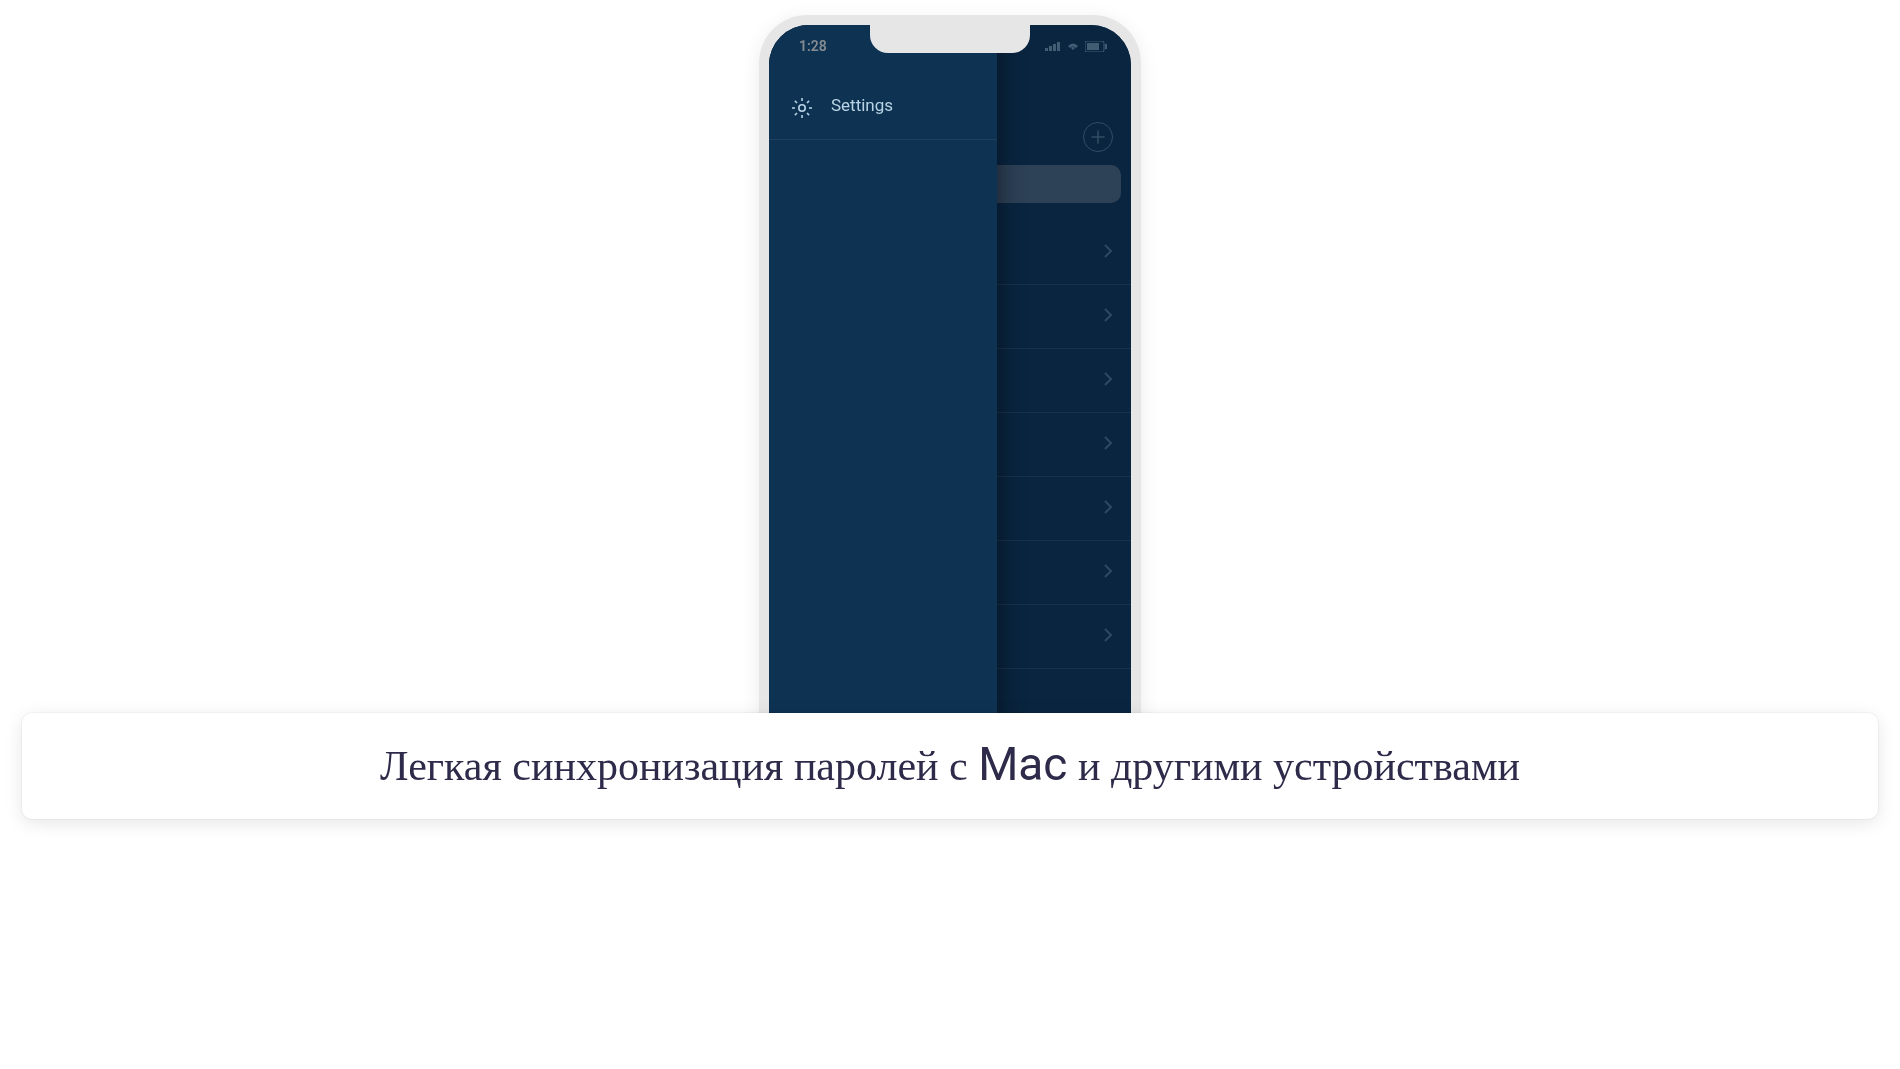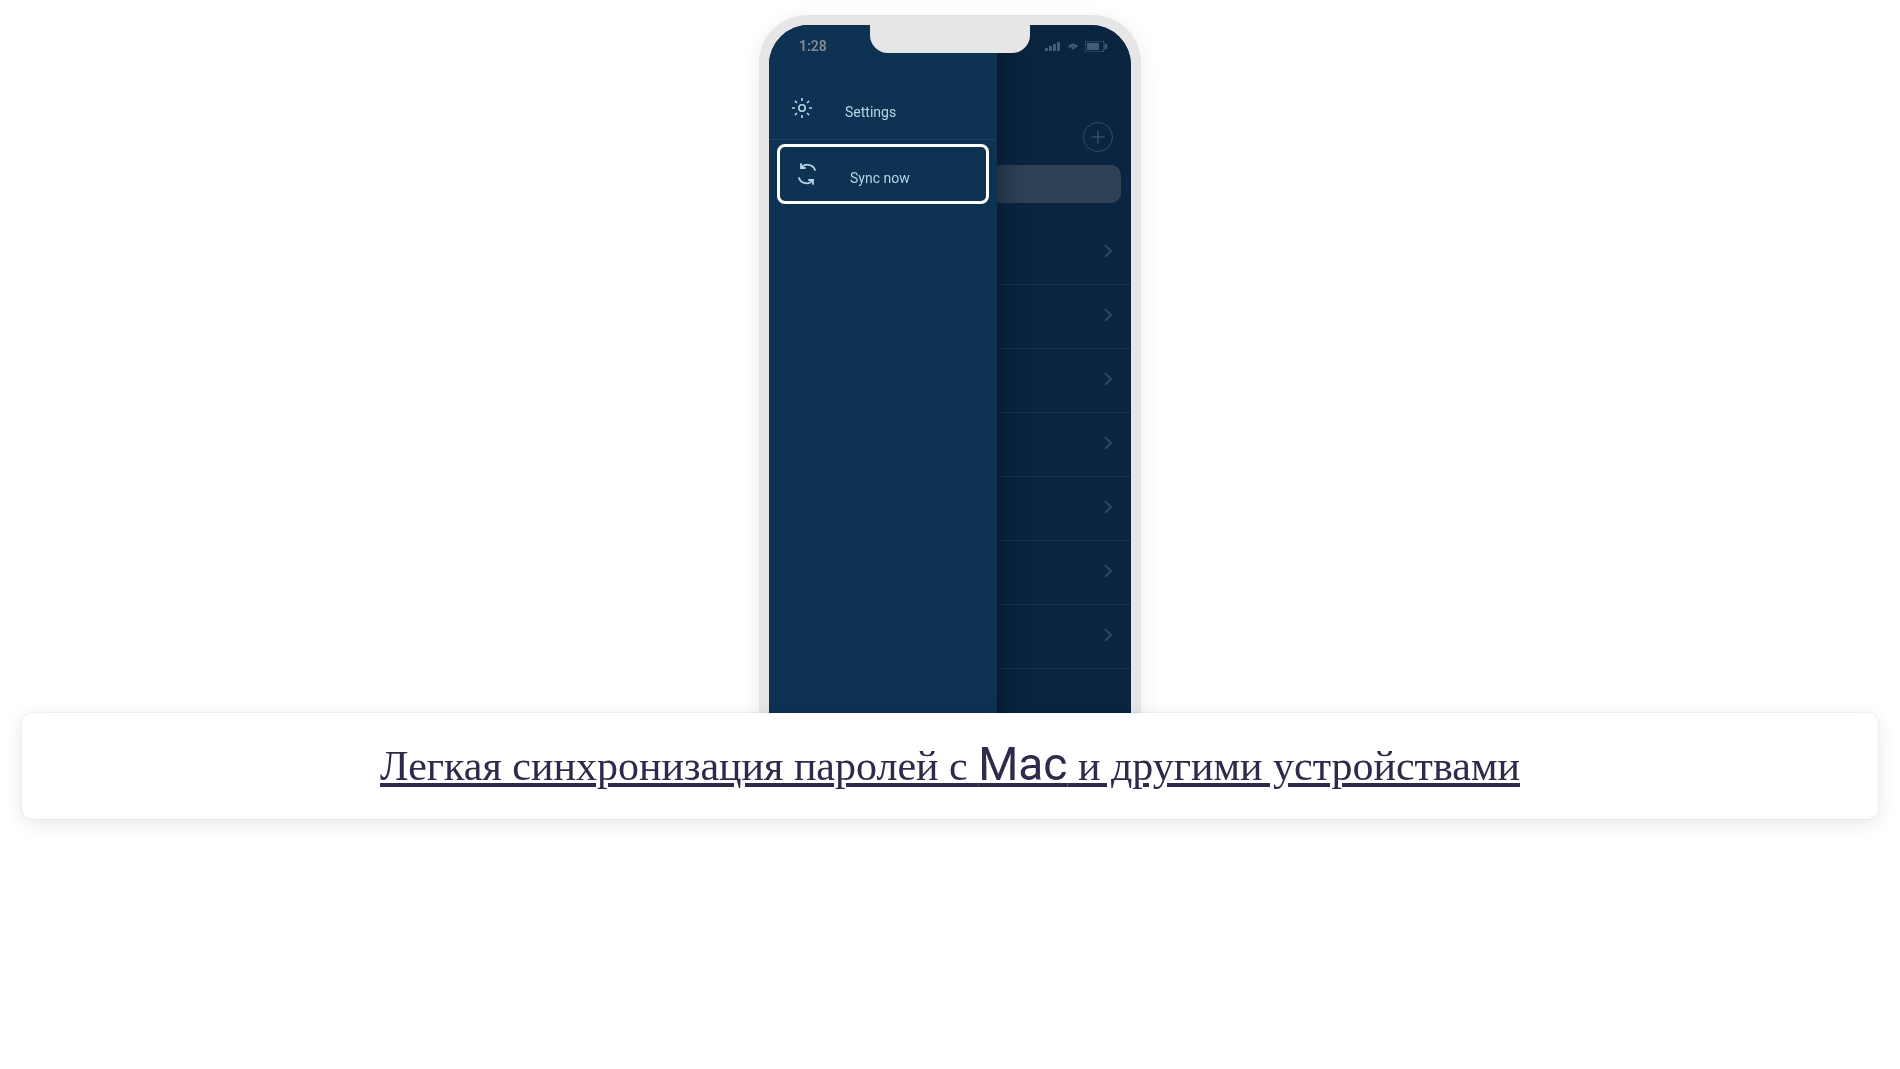--- a/index.html
+++ b/index.html
@@ -119,25 +119,25 @@
     position:absolute;
     top:0; left:0;
     width: 228px;
     bottom:0;
     background: #0e3252;
     box-shadow: 4px 0 24px rgba(0,0,0,.4);
     padding-top: 52px;
   }
   .drawer-item {
     display:flex;
-    align-items:flex-end;
-    gap: 30px;
+    align-items:flex-start;
+    gap: 16px;
     padding: 18px 14px 18px 20px;
     color:#b8d4e6;
-    font-size: 14px;
+    font-size: 17px;
     border-bottom: 1px solid rgba(140,170,190,.12);
     cursor:pointer;
   }
   .drawer-item.highlighted {
     border: 3px solid #ffffff;
     border-radius: 8px;
     margin: 4px 8px;
     padding: 14px 10px 14px 14px;
   }
   .drawer-icon {
@@ -156,21 +156,20 @@
     bottom: 250px;
     background: #ffffff;
     border-radius: 10px;
     box-shadow: 0 4px 18px rgba(0,0,0,.10), 0 0 0 1px rgba(0,0,0,.03);
     padding: 20px 40px 24px 40px;
     text-align:center;
     color:#2d2a4a;
     font-family: Georgia, 'Times New Roman', serif;
     font-size: 42px;
     line-height: 1.35;
-    text-decoration: underline;
   }
   .caption-card .big {
     font-family: -apple-system, BlinkMacSystemFont, "Segoe UI", Roboto, sans-serif;
     font-size: 46px;
     font-weight: 400;
   }
 </style>
 </head>
 <body>
 
@@ -252,31 +251,20 @@
           <span class="drawer-icon">
             <svg width="24" height="24" viewBox="0 0 24 24" fill="none" stroke="currentColor" stroke-width="1.6">
               <circle cx="12" cy="12" r="3.2"></circle>
               <path d="M12 2v3M12 19v3M4.9 4.9l2.1 2.1M17 17l2.1 2.1M2 12h3M19 12h3M4.9 19.1l2.1-2.1M17 7l2.1-2.1"></path>
             </svg>
           </span>
           <span class="drawer-label">Settings</span>
         </div>
 
 
-        <div class="drawer-item highlighted">
-          <span class="drawer-icon">
-            <svg width="24" height="24" viewBox="0 0 24 24" fill="none" stroke="currentColor" stroke-width="1.8" stroke-linecap="round">
-              <path d="M20 8a8 8 0 0 0-14-2"></path>
-              <path d="M4 16a8 8 0 0 0 14 2"></path>
-              <path d="M6 2v4h4"></path>
-              <path d="M18 22v-4h-4"></path>
-            </svg>
-          </span>
-          <span class="drawer-label">Sync now</span>
-        </div>
 
 
 
       </div>
 
     </div>
   </div>
 </div>
 
 <div class="caption-card">

